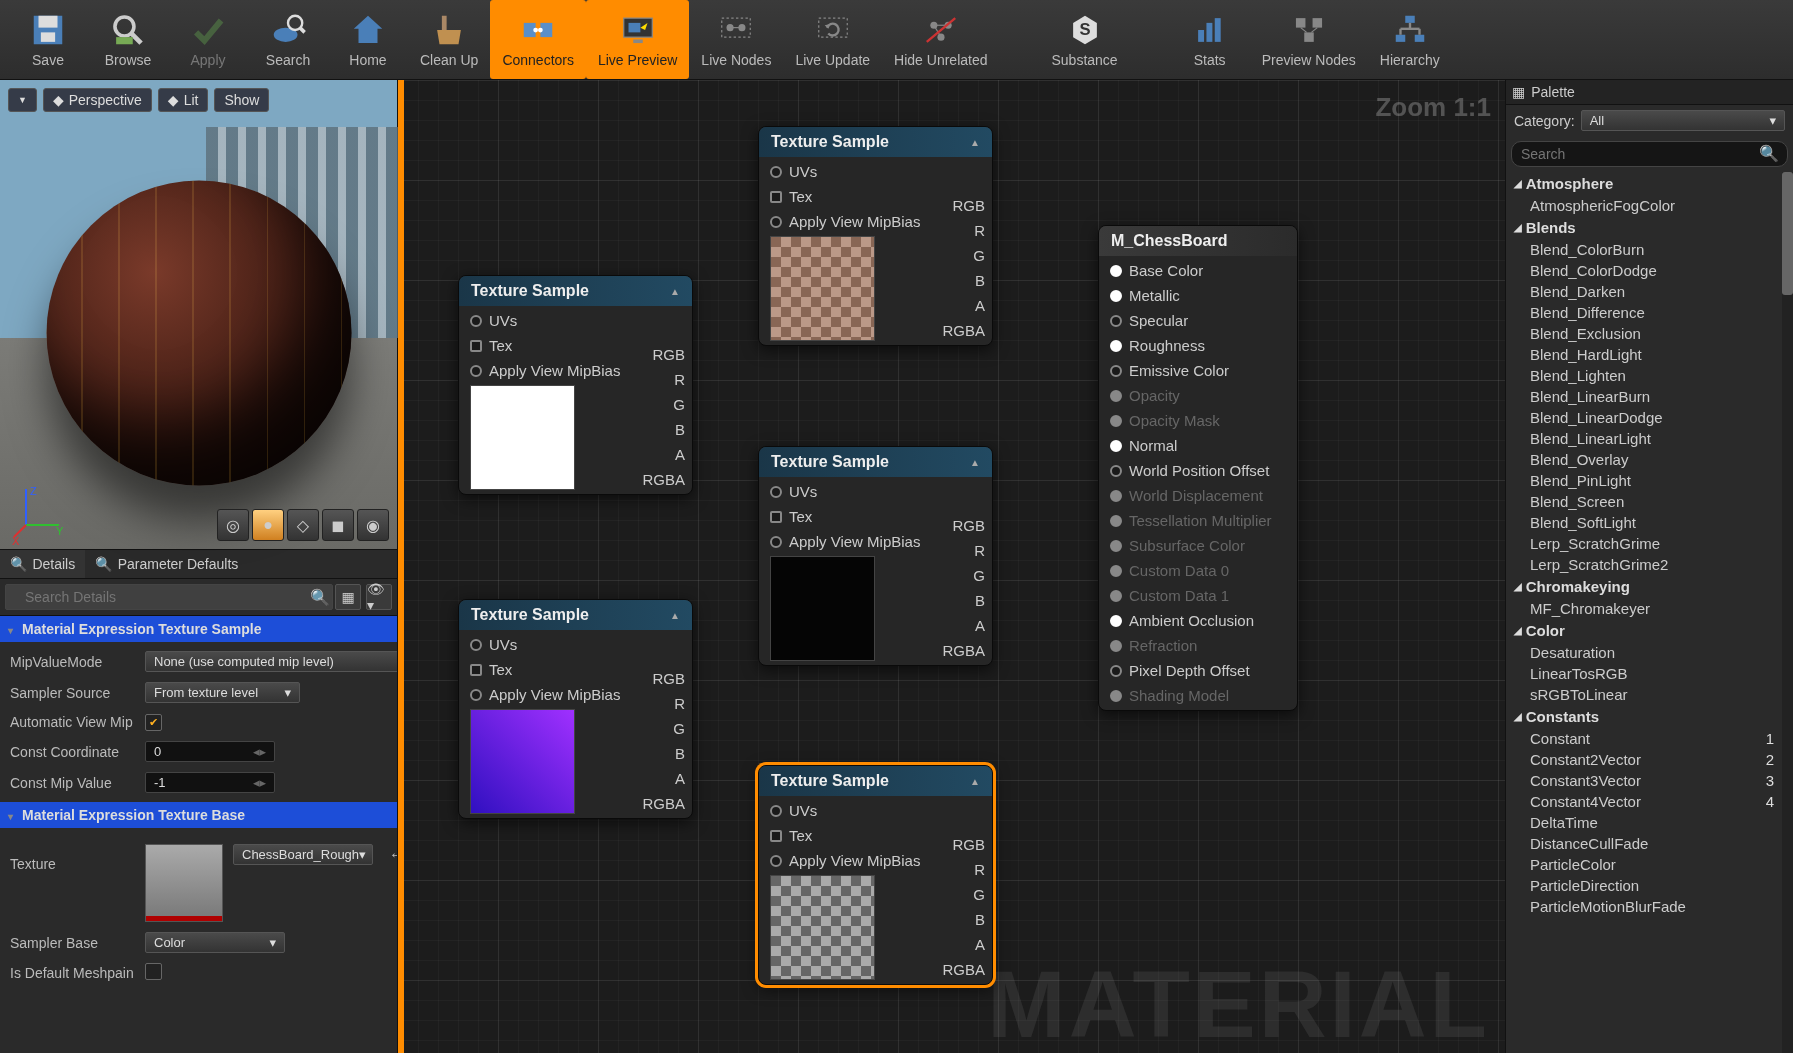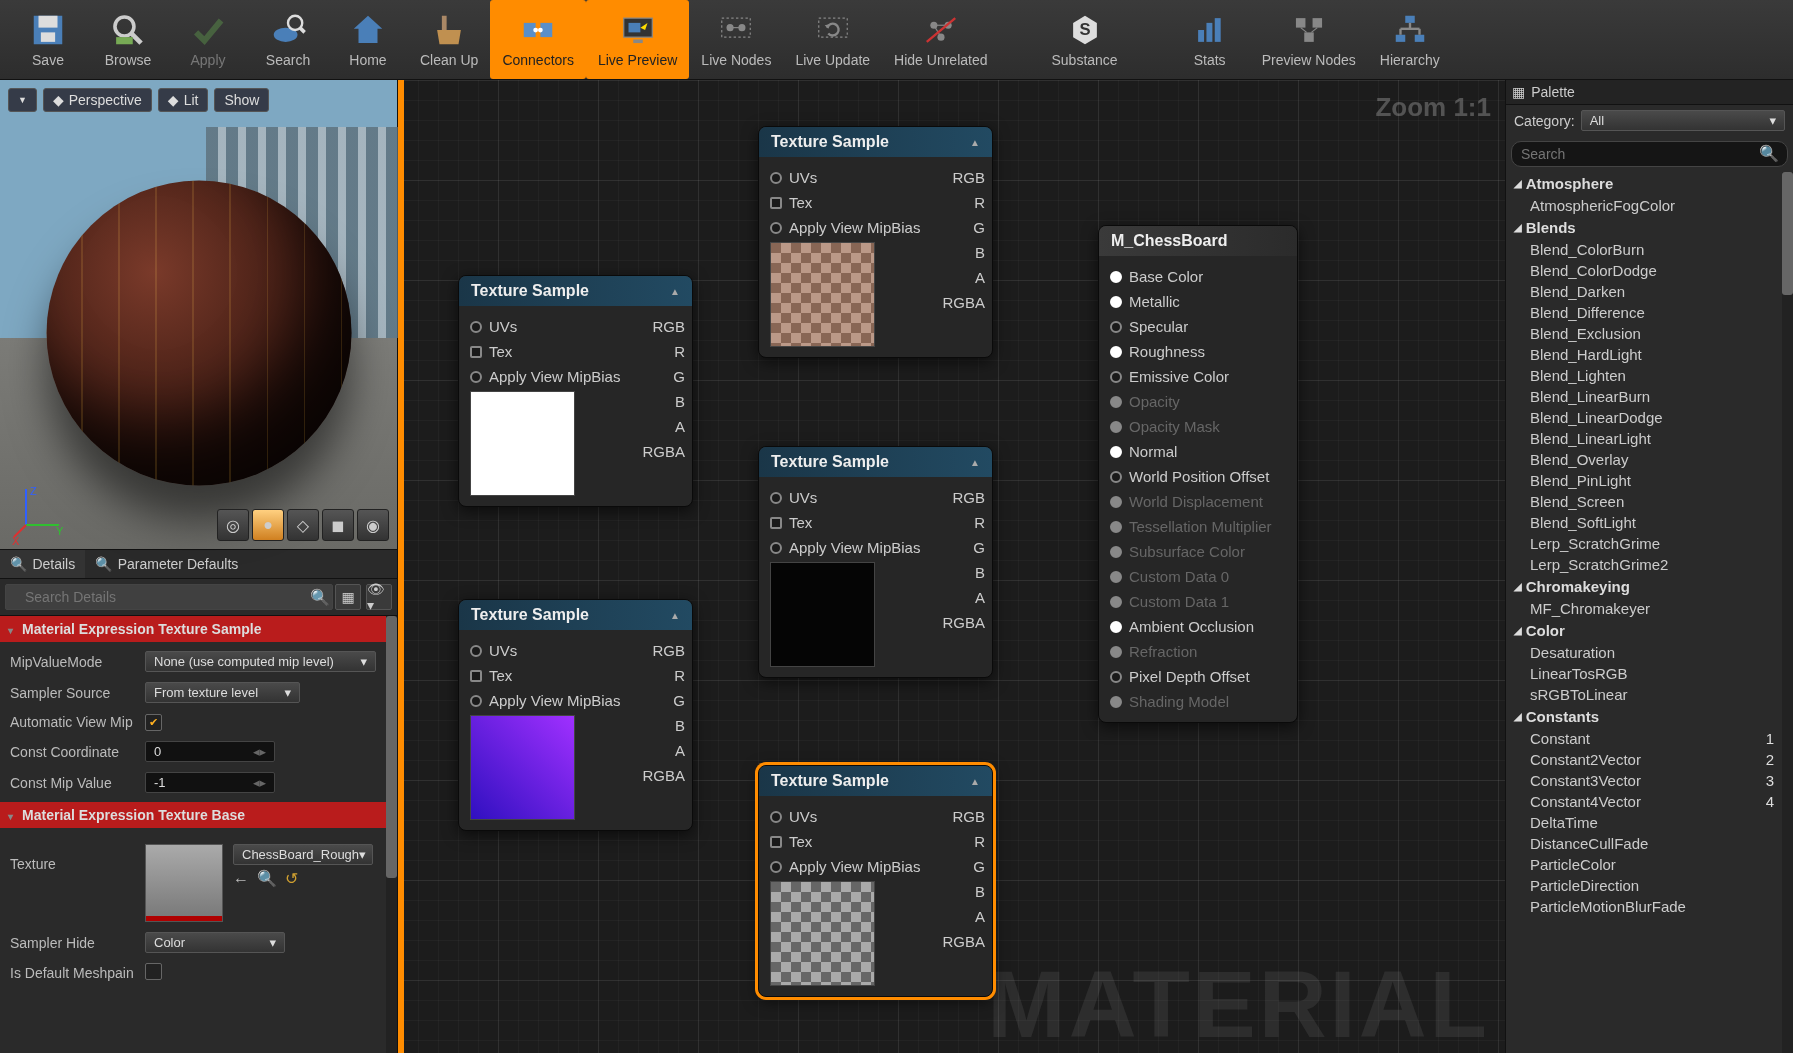--- a/index.html
+++ b/index.html
@@ -38,53 +38,53 @@
 .axis{position:absolute;bottom:14px;left:14px;width:50px;height:50px;}
 .axis svg{width:100%;height:100%;overflow:visible;}
 
 
 .tabs{display:flex;background:#2a2a2a;border-bottom:1px solid #111;}
 .tab{padding:6px 10px;font-size:14px;color:#ccc;display:flex;align-items:center;gap:5px;}
 .tab.active{background:#333;}
 .search-row{display:flex;padding:5px;gap:5px;align-items:center;border-bottom:1px solid #111;}
 .search-row input{flex:1;background:#404040;border:1px solid #444;border-radius:2px;color:#ccc;padding:4px 19px;font-size:14px;}
 .sqbtn{width:26px;height:26px;background:#3a3a3a;border:1px solid #555;border-radius:2px;display:flex;align-items:center;justify-content:center;color:#ccc;font-size:14px;}
-.cat-hdr{background:#b91c1c;padding:5px 8px;font-size:14px;font-weight:600;color:#ddd;display:flex;align-items:center;gap:5px;}
+.cat-hdr{background:#1d4ed8;padding:5px 8px;font-size:14px;font-weight:600;color:#ddd;display:flex;align-items:center;gap:5px;}
 .cat-body{padding:4px 0;}
 .prop-row{display:flex;align-items:center;padding:5px 10px;font-size:14px;color:#bbb;}
 .prop-row .lbl{width:135px;}
 .prop-row .ctl{flex:1;}
 .dropdown{background:linear-gradient(#4a4a4a,#333);border:1px solid #555;border-radius:2px;padding:2px 8px;color:#ddd;font-size:13px;display:flex;justify-content:space-between;align-items:center;}
 .numfld{background:#111;border:1px solid #444;border-radius:2px;padding:2px 8px;color:#ddd;font-size:13px;width:130px;display:flex;justify-content:space-between;}
 .chk{width:17px;height:17px;border:1px solid #666;border-radius:2px;background:#222;display:inline-flex;align-items:center;justify-content:center;}
 .chk.on::after{content:"✔";color:#ffb020;font-size:11px;}
 .texthumb{display:flex;gap:10px;align-items:flex-start;}
 .texthumb .th{width:78px;height:78px;border:1px solid #555;background:linear-gradient(#aaa,#777);position:relative;}
 .texthumb .th::after{content:"";position:absolute;left:0;right:0;bottom:0;height:5px;background:#b00000;}
-.texthumb .col{display:flex;flex-direction:column;gap:4px;}
+.texthumb .col{display:flex;gap:16px;}
 .iconbtns{display:flex;gap:8px;color:#bbb;font-size:16px;}
 
 
 .graph-bg{position:absolute;inset:0;background-color:#1c1c1c;
   background-image:linear-gradient(rgba(255,255,255,.03) 1px,transparent 1px),
                    linear-gradient(90deg,rgba(255,255,255,.03) 1px,transparent 1px),
                    linear-gradient(rgba(255,255,255,.06) 1px,transparent 1px),
                    linear-gradient(90deg,rgba(255,255,255,.06) 1px,transparent 1px);
   background-size:20px 20px,20px 20px,100px 100px,100px 100px;}
 .zoom-lbl{position:absolute;top:12px;right:14px;font-size:26px;font-weight:600;color:rgba(200,200,200,.32);}
 .watermark{position:absolute;bottom:-6px;right:15px;font-size:94px;font-weight:900;color:rgba(200,200,200,.10);letter-spacing:3px;}
 .vborder{position:absolute;left:0;top:0;bottom:0;width:6px;background:#ff8c00;}
 
 
 .node{position:absolute;border:1px solid #0a0a0a;border-radius:8px;background:#262626;box-shadow:0 4px 15px rgba(0,0,0,.6);overflow:hidden;}
 .node.sel{box-shadow:0 0 0 3px #ff8c00, 0 4px 15px rgba(0,0,0,.6);}
 .node-hdr{background:linear-gradient(90deg,#1a3648,#224a62);padding:6px 12px;font-size:16px;font-weight:600;color:#eee;display:flex;justify-content:space-between;align-items:center;}
 .node-hdr .tri{font-size:10px;color:#aaa;}
 .node.result .node-hdr{background:linear-gradient(90deg,#3a3a3a,#2b2b2b);font-weight:600;}
-.node-body{display:flex; padding:8px 0;}
+.node-body{display:flex; padding:2px 0;align-items:flex-end;}
 .nb-col{flex:1;display:flex;flex-direction:column;}
 .pin{display:flex;align-items:center;gap:7px;padding:4px 11px;font-size:15px;color:#ccc;white-space:nowrap;}
 .pin.right{justify-content:flex-end;}
 .pin.dim{color:#666;}
 .pindot{width:12px;height:12px;border-radius:50%;border:2px solid #888;flex-shrink:0;background:#1a1a1a;}
 .pindot.fill{background:#fff;border-color:#fff;}
 .pindot.fill-dim{background:#888;border-color:#888;}
 .pindot.red{border-color:#e03030;}
 .pindot.green{border-color:#30d030;}
 .pindot.blue{border-color:#4060ff;}
@@ -386,21 +386,21 @@
                   </div>
               <div class="iconbtns">
                 <span>←</span>
                 <span>🔍</span>
                 <span style="color:#d0a030;">↺</span>
               </div>
             </div>
           </div>
         </div>
         <div class="prop-row">
-              <span class="lbl">Sampler Hide</span>
+              <span class="lbl">Sampler Base</span>
           <div class="ctl">
                 <div class="dropdown" style="width:140px;">
                   <span>Color</span>
                   <span>▾</span>
                 </div>
               </div>
             </div>
         <div class="prop-row">
               <span class="lbl">Is Default Meshpain</span>
           <div class="ctl"><span class="chk"></span></div>

